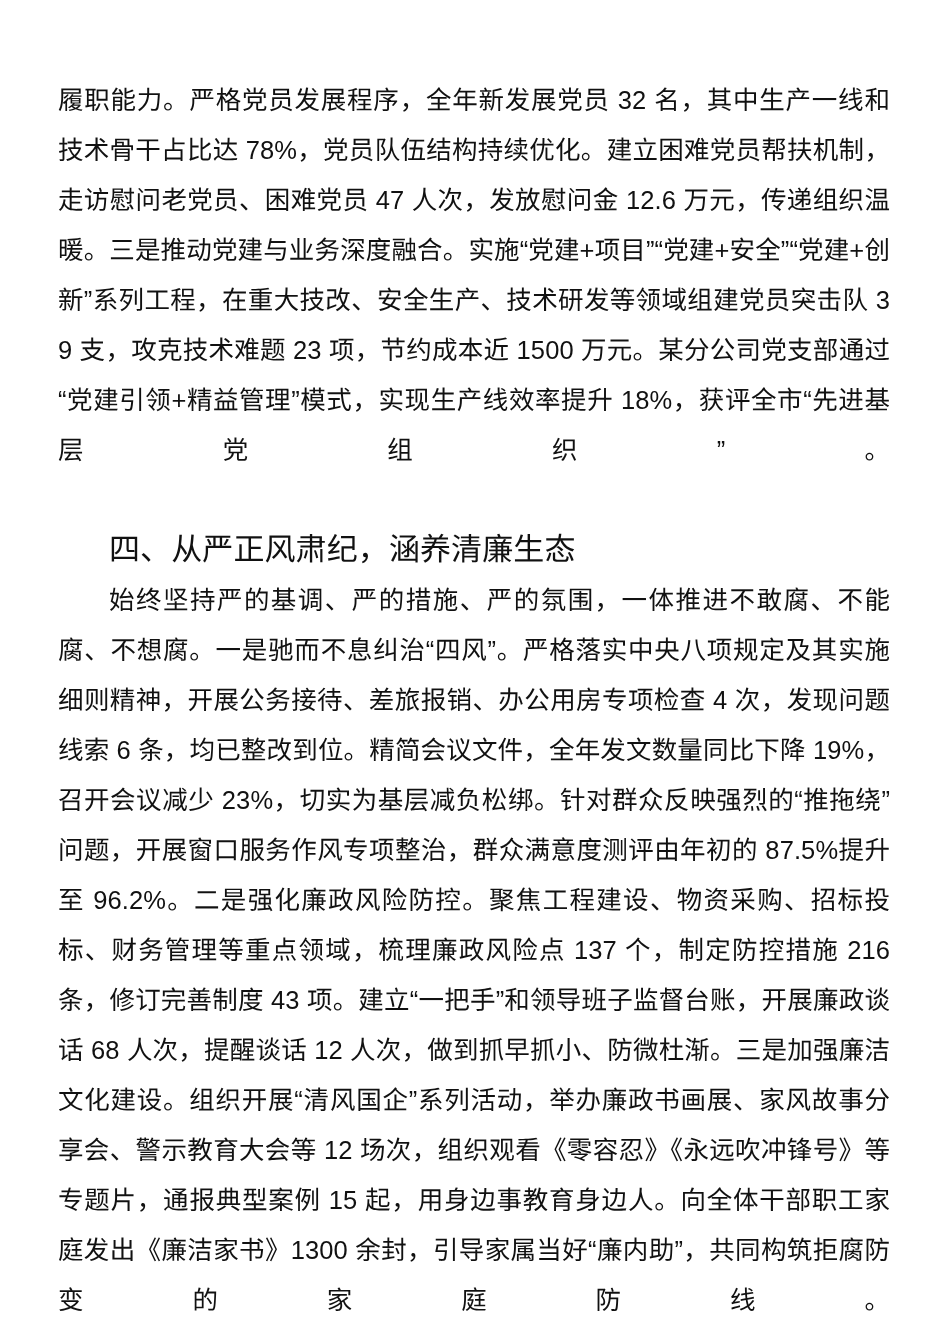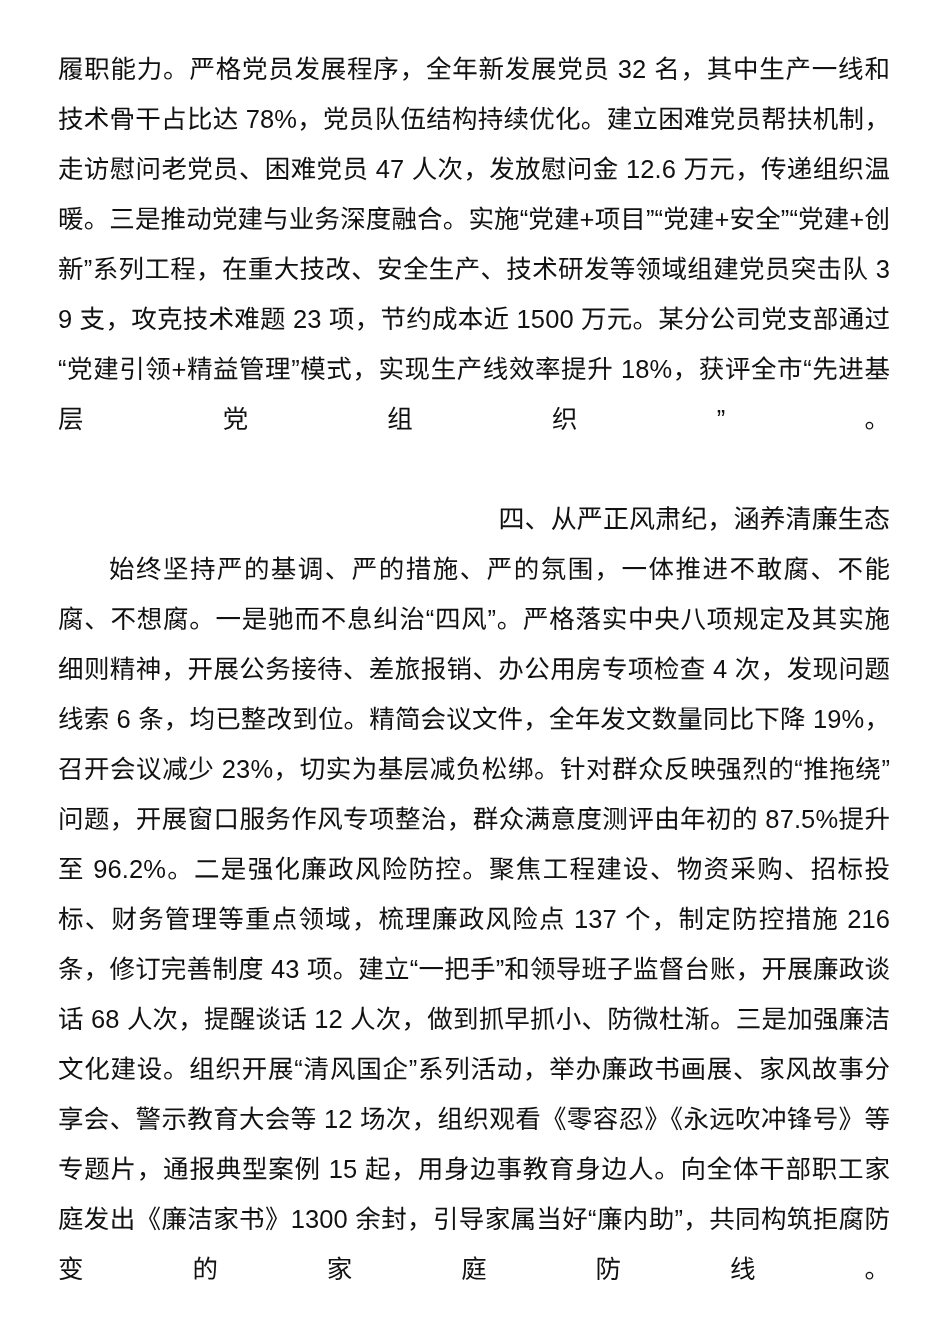--- a/index.html
+++ b/index.html
@@ -14,21 +14,21 @@
     font-family: "Liberation Sans", "DejaVu Sans", sans-serif;
     color: #111111;
     overflow: hidden;
   }
   .page {
     position: relative;
     width: 950px;
     height: 1229px;
     background: #ffffff;
     box-sizing: border-box;
-    padding: 44px 60px 0 58px;
+    padding: 75px 60px 0 58px;
   }
   .doc-body {
     width: 832px;
   }
   .para {
     margin: 0;
     font-size: 25.5px;
     line-height: 50px;
     letter-spacing: 0.1px;
     text-align: justify;
@@ -36,25 +36,25 @@
     text-indent: 0;
     word-break: break-all;
     -webkit-hyphens: none;
     hyphens: none;
   }
   .para.indent {
     text-indent: 51px;
   }
   .heading {
     margin: 0;
-    font-size: 26px;
+    font-size: 31px;
     line-height: 50px;
     font-weight: normal;
     text-indent: 51px;
-    text-align: right;
+    text-align: left;
     letter-spacing: 0.1px;
   }
   
   .para::after {
     content: "";
     display: inline-block;
     width: 100%;
   }
 </style>
 </head>

